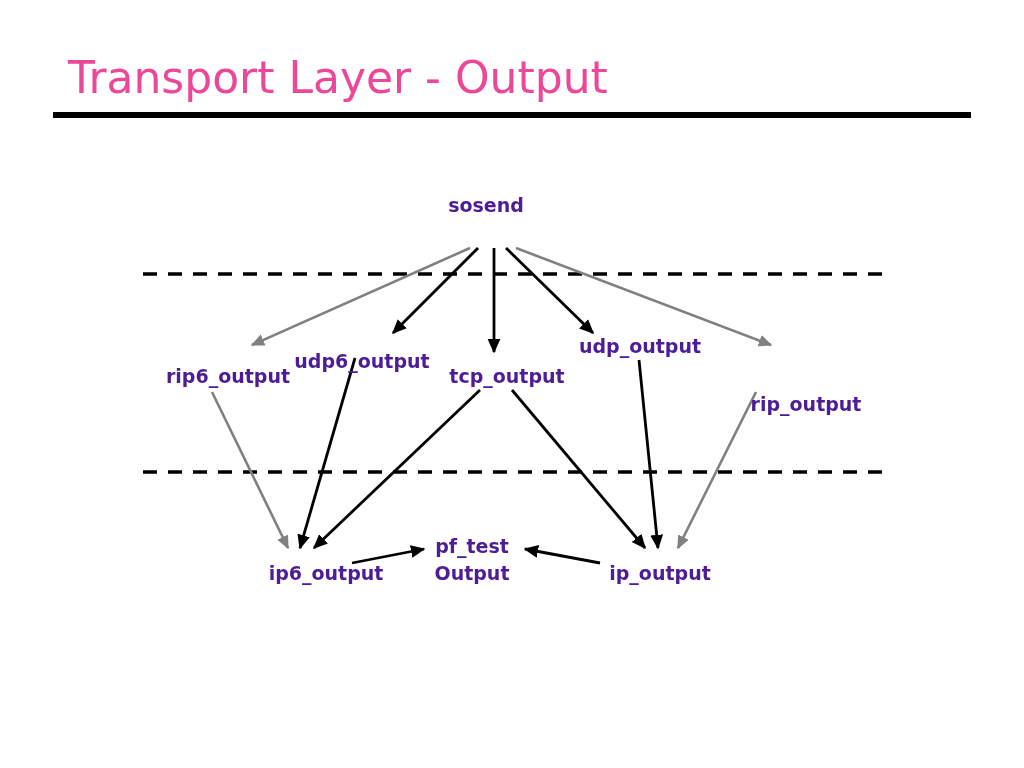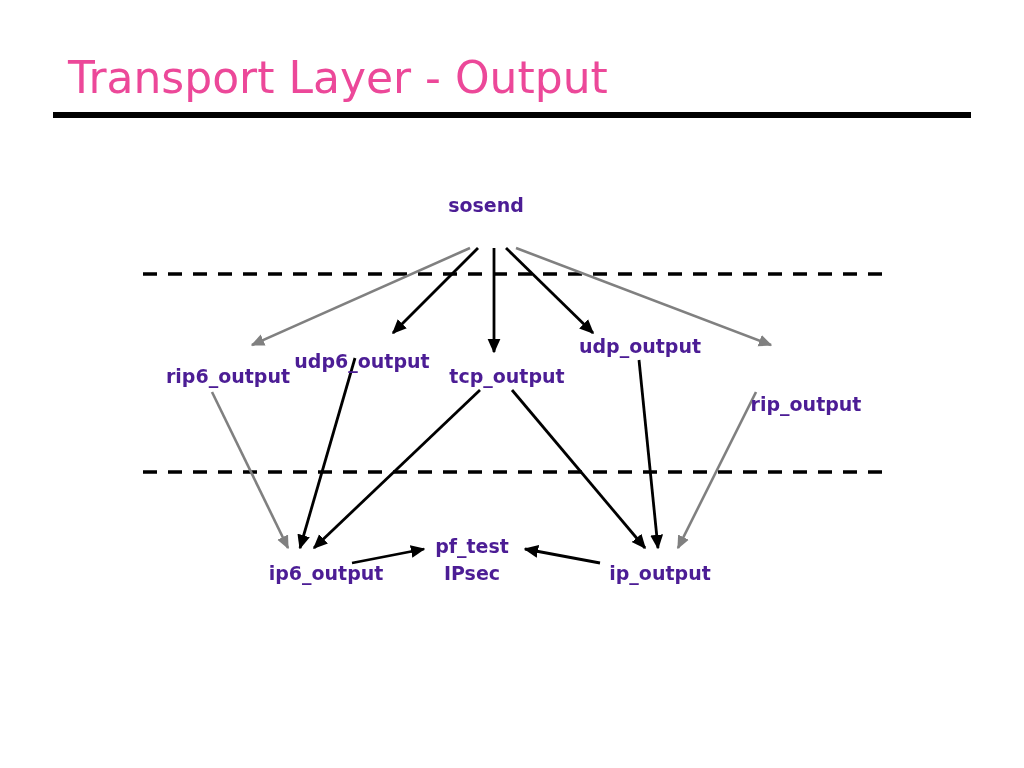--- a/index.html
+++ b/index.html
@@ -113,18 +113,18 @@
   <div class="node" style="left:495px; top:363px;margin-left:12px;">tcp_output</div>
 
   <div class="node" style="left:640px; top:333px;text-align:right;">udp_output</div>
 
   <div class="node" style="left:806px; top:363px;margin-top:28px;">rip_output</div>
 
   <div class="node" style="left:292px; top:560px;margin-left:34px;">ip6_output</div>
 
   <div class="node" style="left:472px; top:533px;">
     <span>pf_test</span>
-    <span class="line2">IPsec</span>
+    <span class="line2">Output</span>
   </div>
 
   <div class="node" style="left:660px; top:560px;text-align:center;">ip_output</div>
 
 </div>
 
 </body></html>

